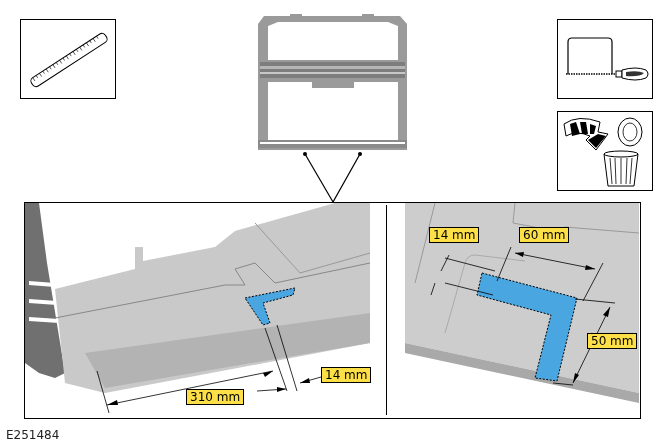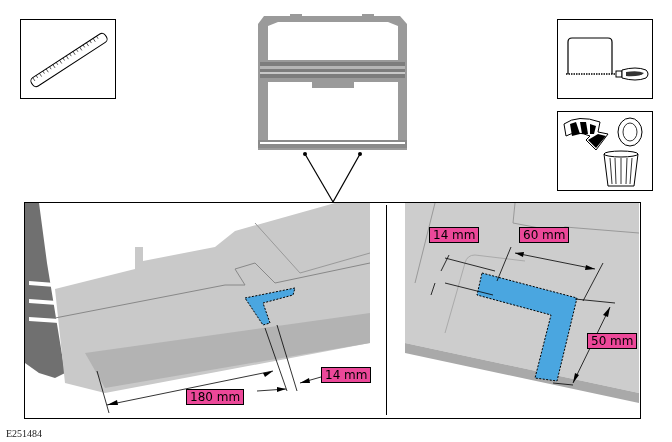--- a/index.html
+++ b/index.html
@@ -1,20 +1,20 @@
 <!DOCTYPE html>
 <html><head>
 <meta charset="utf-8">
 <style>
   html,body{margin:0;padding:0;background:#fff;}
   body{width:672px;height:442px;position:relative;overflow:hidden;font-family:"DejaVu Sans",sans-serif;}
   .abs{position:absolute;}
   .frame{position:absolute;border:1px solid #000;background:#fff;box-sizing:border-box;}
-  .label{position:absolute;background:#ec4899;border:1px solid #000;font-size:12px;line-height:14px;padding:0 3px;color:#000;white-space:nowrap;}
-  .fig-id{position:absolute;left:6px;top:428px;font-size:10px;color:#222;font-family:Liberation Serif, serif;}
+  .label{position:absolute;background:#fde047;border:1px solid #000;font-size:12px;line-height:14px;padding:0 3px;color:#000;white-space:nowrap;}
+  .fig-id{position:absolute;left:6px;top:428px;font-size:12px;color:#222;}
   svg{position:absolute;left:0;top:0;}
 </style>
 </head>
 <body>
 
 <div class="frame" style="left:20px;top:19px;width:96px;height:80px;">
   <svg width="96" height="80" viewBox="0 0 96 80">
     <g transform="translate(48,40) rotate(-33)">
       <rect x="-44" y="-5" width="88" height="10" rx="4" fill="#fff" stroke="#000" stroke-width="1"></rect>
       <g stroke="#000" stroke-width="0.6">
@@ -110,21 +110,21 @@
     <line x1="252" y1="122" x2="272" y2="188" stroke="#000" stroke-width="0.8"></line>
     <line x1="72" y1="168" x2="84" y2="210" stroke="#000" stroke-width="0.8"></line>
     <line x1="82" y1="202" x2="248" y2="168" stroke="#000" stroke-width="0.8"></line>
     <polygon points="82,202 92,197 93,202" fill="#000"></polygon>
     <polygon points="248,168 238,170 240,174" fill="#000"></polygon>
     <line x1="232" y1="188" x2="261" y2="186" stroke="#000" stroke-width="0.8"></line>
     <polygon points="261,186 252,184 252,189" fill="#000"></polygon>
     <line x1="275" y1="180" x2="296" y2="174" stroke="#000" stroke-width="0.8"></line>
     <polygon points="275,180 284,175 285,180" fill="#000"></polygon>
   </svg>
-  <div class="label" style="left:161px;top:186px;">180 mm</div>
+  <div class="label" style="left:161px;top:186px;">310 mm</div>
   <div class="label" style="left:296px;top:164px;">14 mm</div>
 </div>
 
 <div class="abs" style="left:405px;top:203px;width:234px;height:200px;overflow:hidden;">
   <svg width="234" height="200" viewBox="0 0 234 200">
     <path d="M0 0 L234 0 L234 190 L0 140 Z" fill="#cdcdcd"></path>
     <path d="M0 140 L234 190 L234 200 L0 150 Z" fill="#a9a9a9"></path>
     <path d="M30 0 L10 80 M110 0 L108 20 L150 28 L160 24 L234 30" fill="none" stroke="#999" stroke-width="1"></path>
     <path d="M40 130 L60 60 Q62 52 70 52 L120 58" fill="none" stroke="#aaa" stroke-width="1"></path>
     <path d="M77 70 L172 95 L152 178 L130 175 L146 112 L72 92 Z" fill="#4aa6e0" stroke="#000" stroke-width="1" stroke-dasharray="2 1.5"></path>

